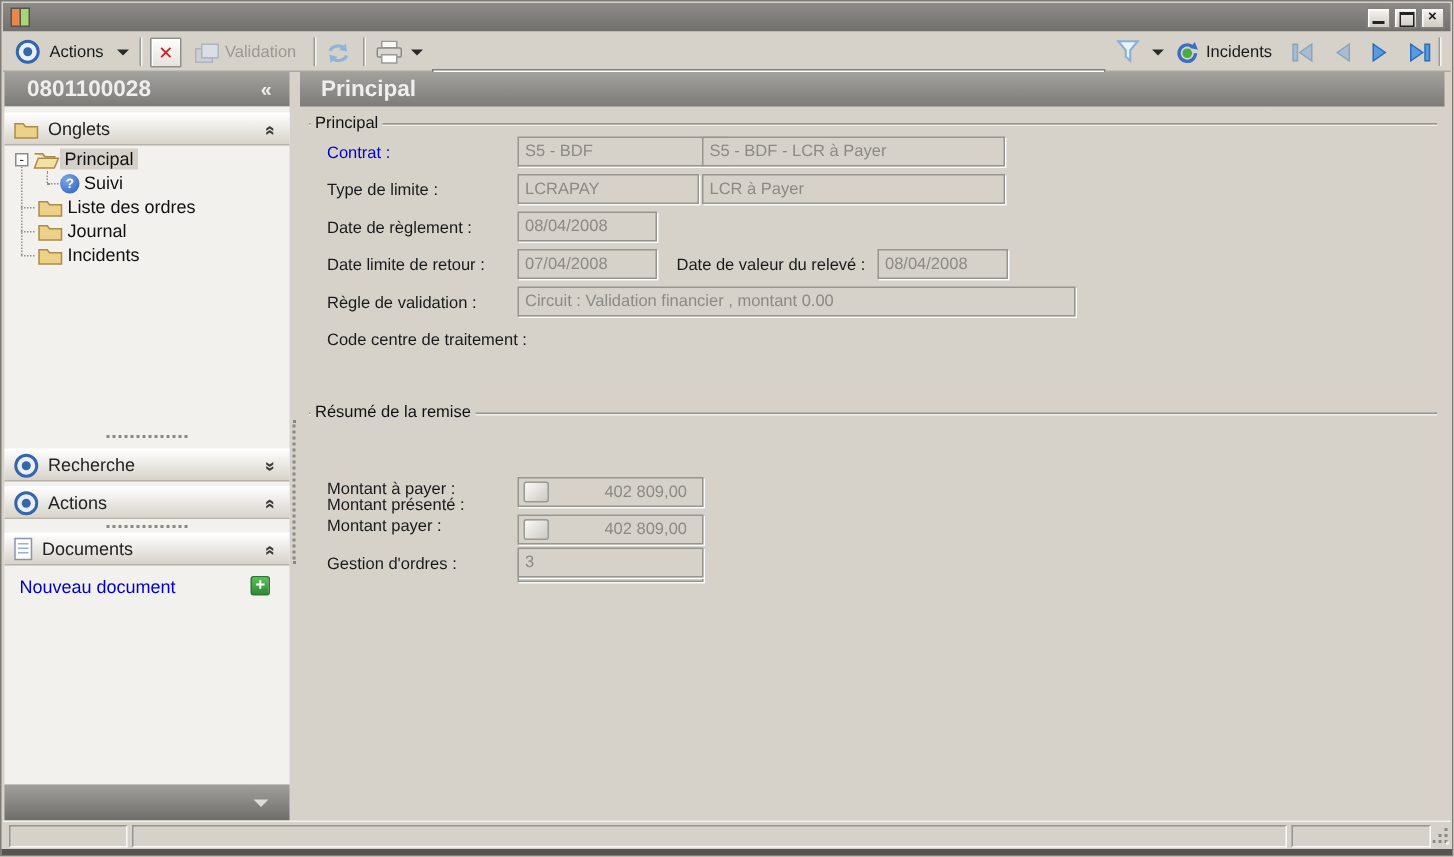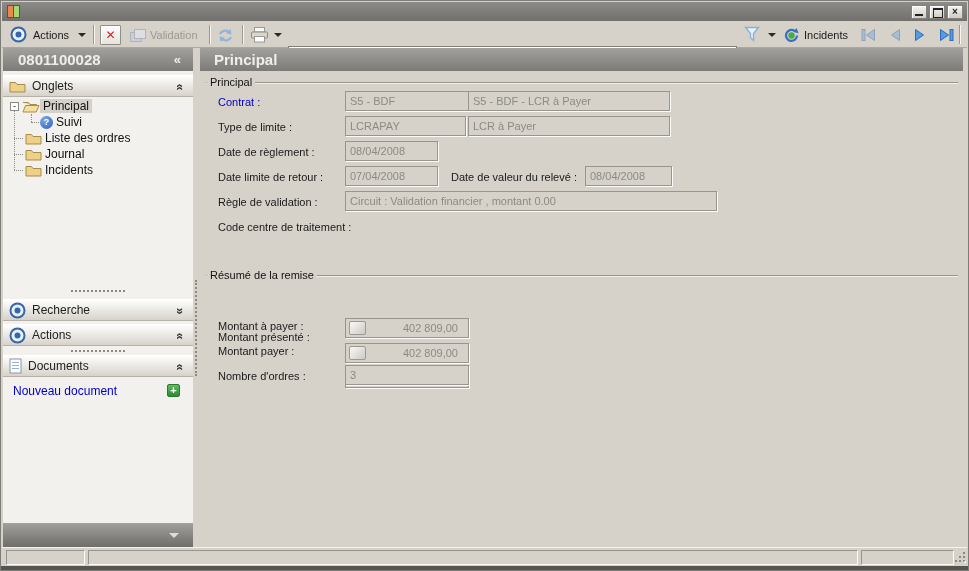--- a/index.html
+++ b/index.html
@@ -354,21 +354,21 @@
     <span class="sq-btn"></span>
     <span>402 809,00</span>
   </span>
 
   <span class="f-label" style="left:218px;top:345px;">Montant payer :</span>
   <span class="fld amount" style="left:345px;top:340px;width:124px;">
     <span class="sq-btn">€</span>
     <span>402 809,00</span>
   </span>
 
-  <span class="f-label" style="left:218px;top:370px;">Nombre d'ordres :</span>
+  <span class="f-label" style="left:218px;top:370px;">Gestion d'ordres :</span>
   <span class="fld" style="left:345px;top:365px;width:124px;">3</span>
 
   <div class="abs statusbar">
     <span class="pane" style="left:4px;width:79px;"></span>
     <span class="pane" style="left:86px;width:770px;"></span>
     <span class="pane" style="left:859px;width:93px;"></span>
     <span class="abs" style="left:953px;top:4px;">
       <svg width="12" height="12">
         <rect x="8" y="8" width="2" height="2" fill="#8a8880"></rect>
           <rect x="9" y="9" width="2" height="2" fill="#fff" opacity=".7"></rect>

